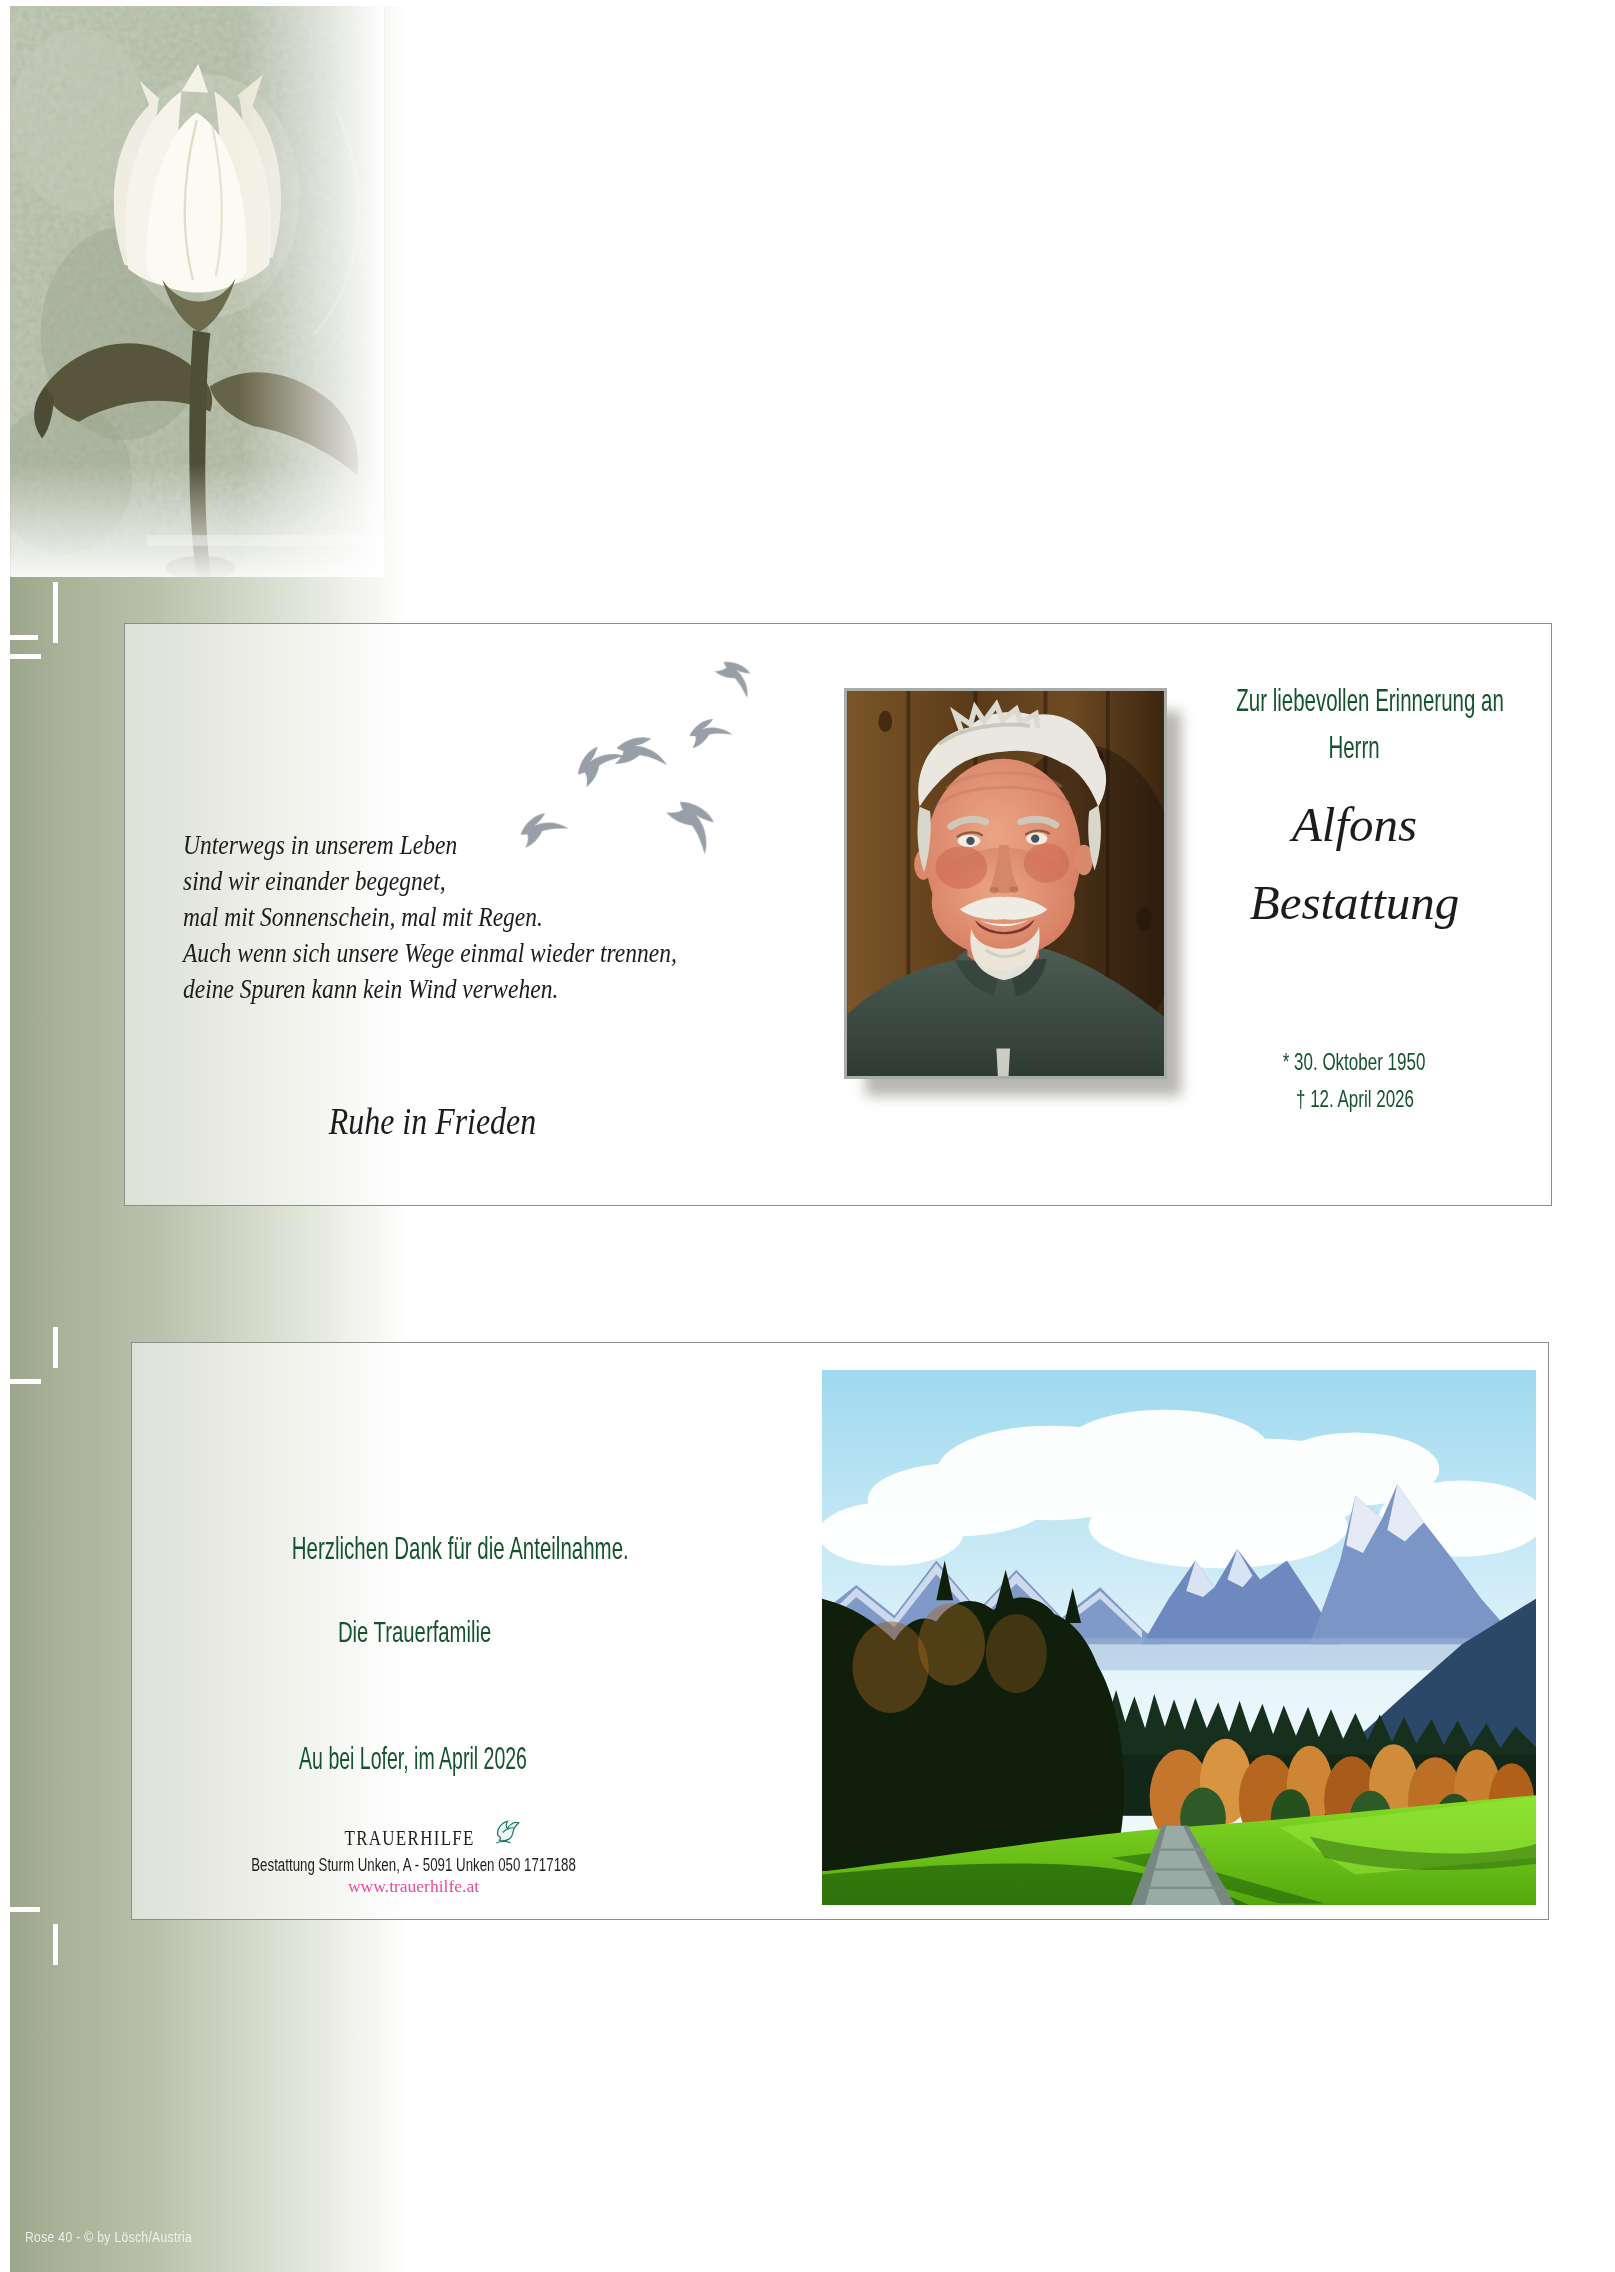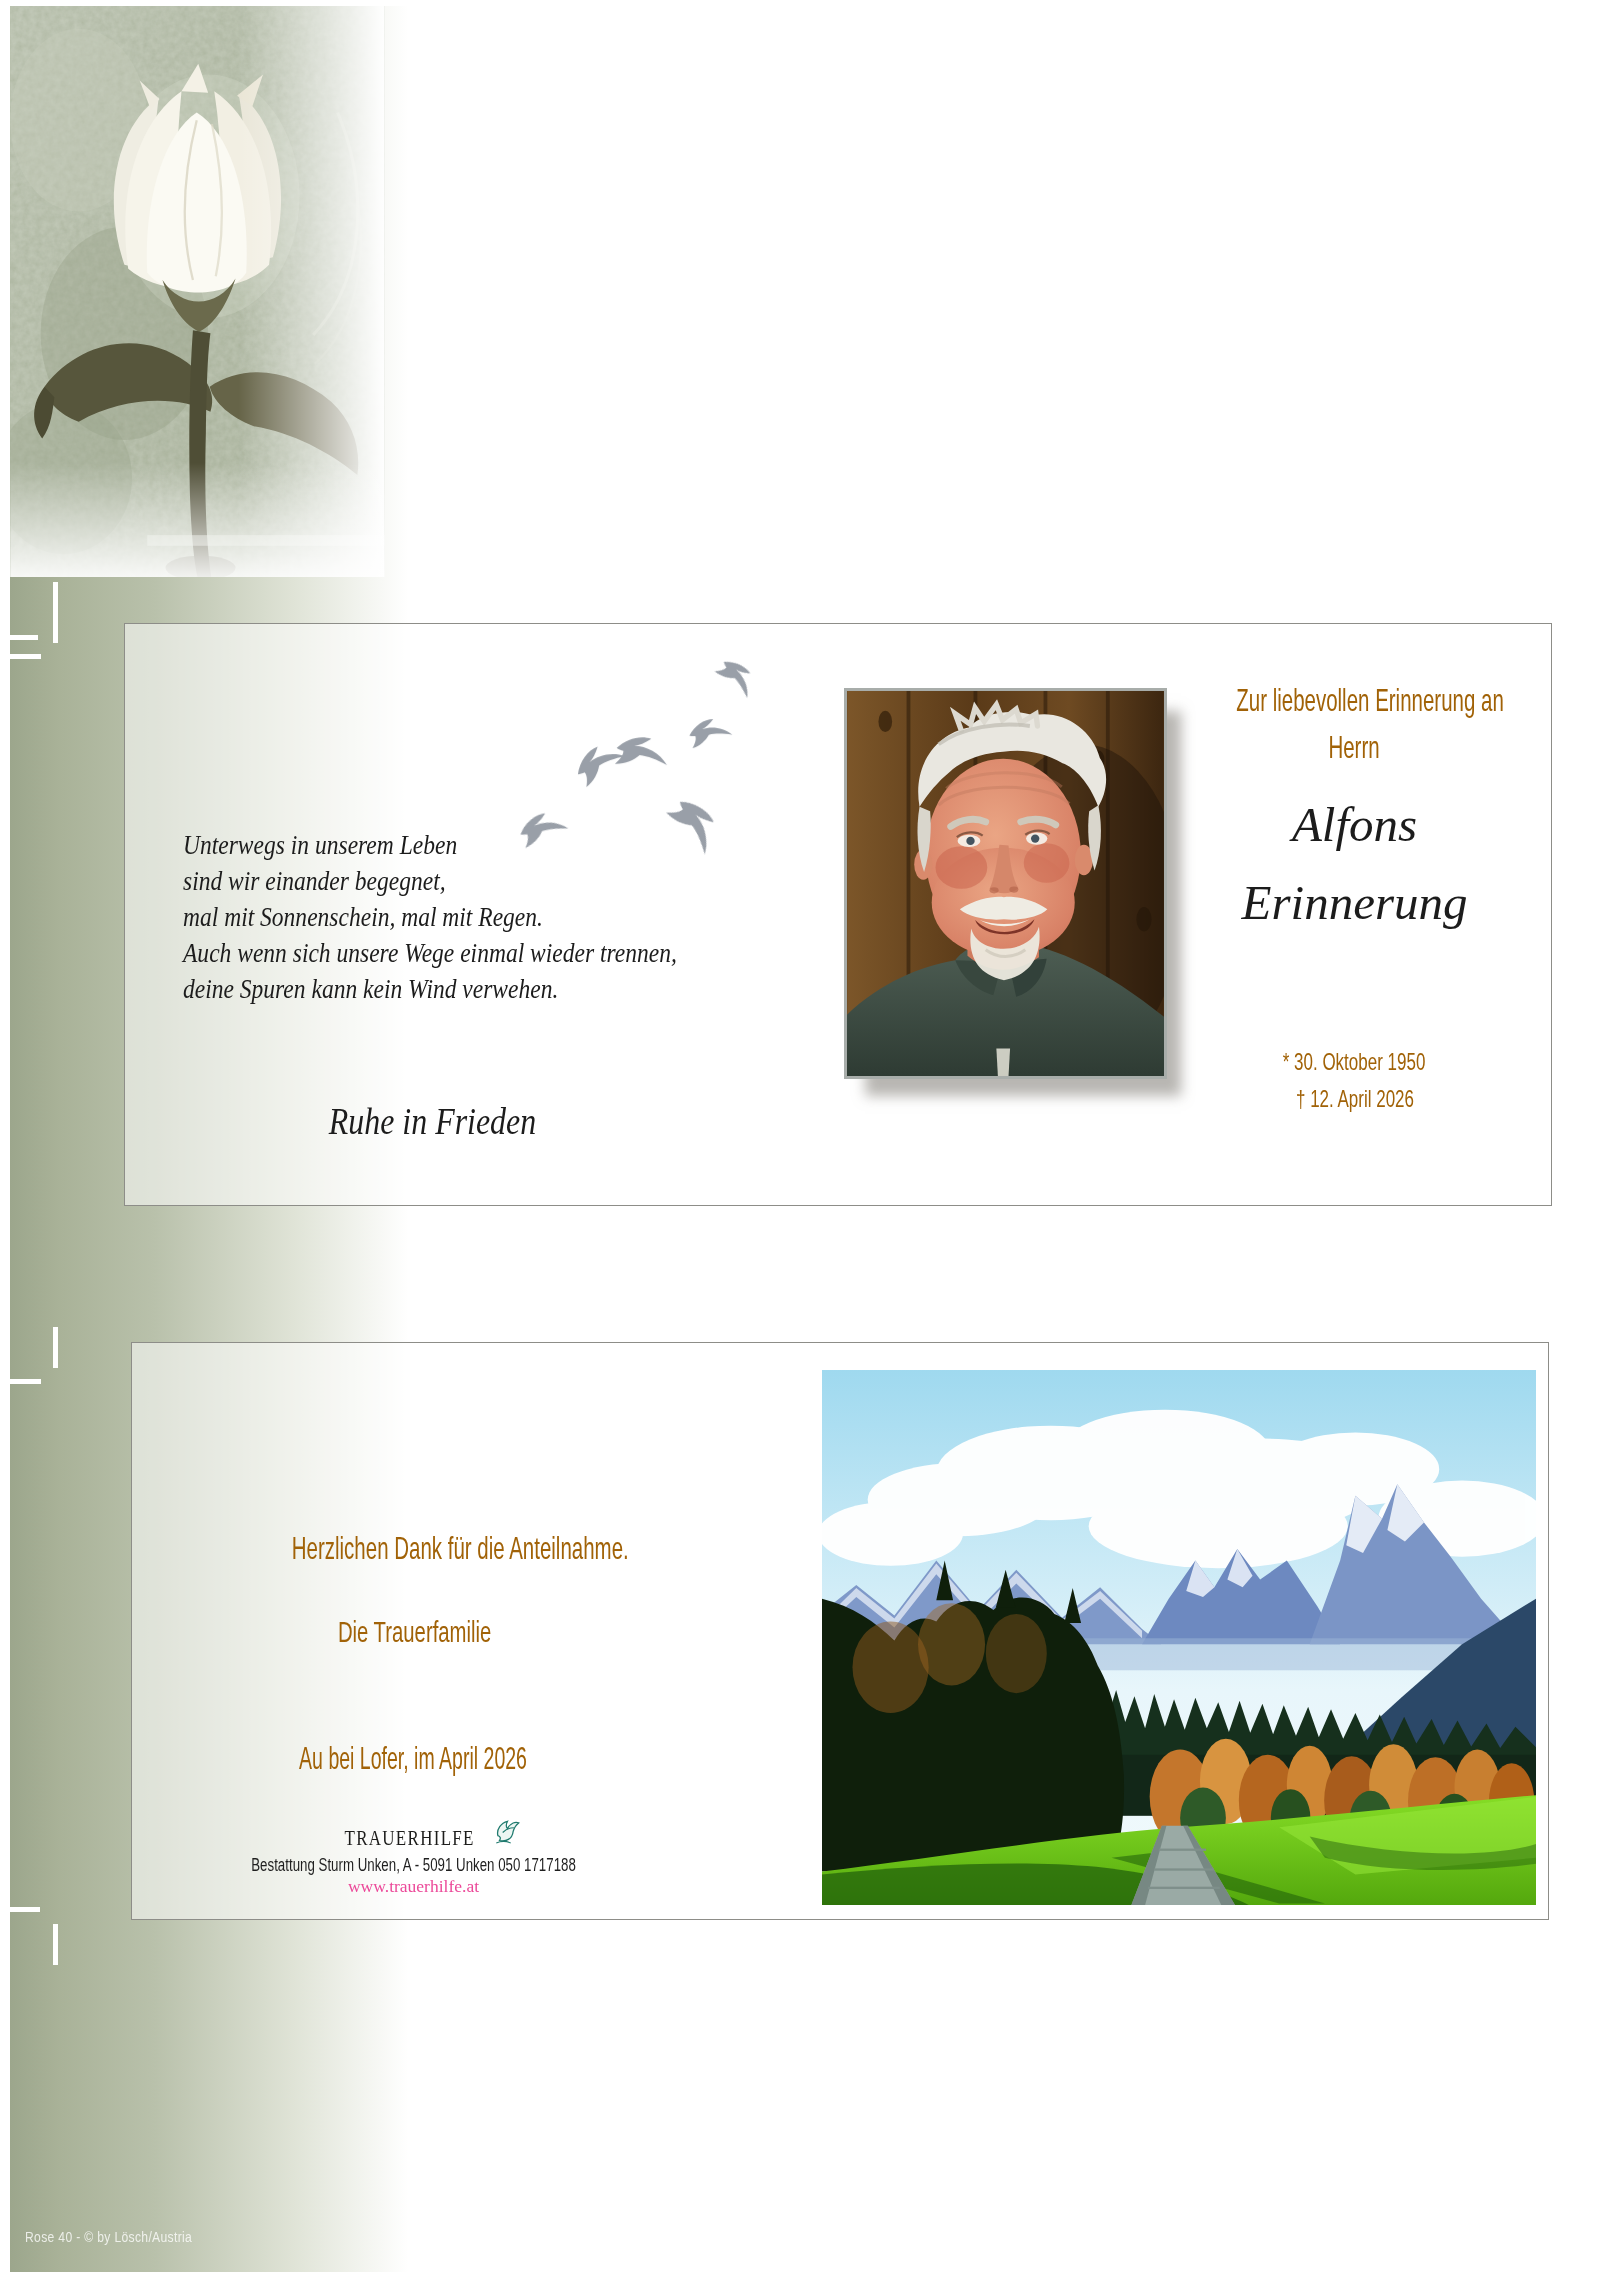--- a/index.html
+++ b/index.html
@@ -8,21 +8,21 @@
   
   .strip{position:absolute;left:10px;top:6.1px;width:415px;height:calc(100% - 6.1px);
          background:linear-gradient(90deg,#9ca68c 0%,#a9b298 12%,#b9c1ab 35%,#dfe3d6 68%,#ffffff 96%);}
   
   .card{position:absolute;border:0.8px solid #8d8d88;background:rgba(255,255,255,0.55);}
   .card1{left:124px;top:623px;width:1426px;height:581px;}
   .card2{left:131px;top:1342px;width:1416px;height:576px;}
   
   .mark{position:absolute;background:#ffffff;}
   
-  .sans{font-family:"Liberation Sans",sans-serif;color:#a16207;}
+  .sans{font-family:"Liberation Sans",sans-serif;color:#14532d;}
   .serifit{font-family:"Liberation Serif",serif;font-style:italic;color:#1c1c1c;}
   .cond{display:inline-block;transform:scaleX(.64);transform-origin:50% 50%;white-space:nowrap;}
   .condL{display:inline-block;transform:scaleX(.84);transform-origin:0 50%;white-space:nowrap;}
   .abs{position:absolute;}
   .ctr{text-align:center;}
   
   .photo{position:absolute;left:719px;top:64px;width:317px;height:385px;border:3.8px solid #a8adaa;
          box-shadow:18.3px 20px 12.2px -3px rgba(125,122,115,.55);background:#5a3a18;}
   .photo svg{display:block;}
   
@@ -205,21 +205,21 @@
         <path d="M174,301 C194,312 220,312 240,300 C222,308 192,308 174,301 Z" fill="#f3efe6"></path>
         <path d="M163,312 C172,348 240,348 252,310 C256,342 246,372 206,380 C168,372 158,344 163,312 Z" fill="#eceadf" opacity=".95"></path>
         <path d="M182,340 C198,352 218,352 234,340" stroke="#cfc9bc" stroke-width="4" fill="none" opacity=".8"></path>
       </svg>
     </div>
 
     <div class="memcol ctr">
       <div class="abs sans" style="left:0;top:58px;width:100%;font-size:32px;"><span class="cond">Zur liebevollen Erinnerung an</span></div>
       <div class="abs sans" style="left:0;top:105px;width:100%;font-size:32px;"><span class="cond">Herrn</span></div>
       <div class="abs serifit" style="left:0;top:172px;width:100%;font-size:49px;">Alfons</div>
-      <div class="abs serifit" style="left:0;top:250px;width:100%;font-size:49px;">Erinnerung</div>
+      <div class="abs serifit" style="left:0;top:250px;width:100%;font-size:49px;">Bestattung</div>
       <div class="abs sans" style="left:0;top:425px;width:100%;font-size:23.6px;"><span class="cond" style="transform:scaleX(.72);">* 30. Oktober 1950</span></div>
       <div class="abs sans" style="left:0;top:462px;width:100%;font-size:23.6px;"><span class="cond" style="transform:scaleX(.72);">† 12. April 2026</span></div>
     </div>
   </div>
 
   <div class="card card2">
 
     <div class="abs sans ctr" style="left:65px;top:187px;width:457px;font-size:32px;"><span class="cond">Herzlichen Dank für die Anteilnahme.</span></div>
 
     <div class="abs sans ctr" style="left:54px;top:273px;width:457px;font-size:29px;"><span class="cond" style="transform:scaleX(.7);">Die Trauerfamilie</span></div>

